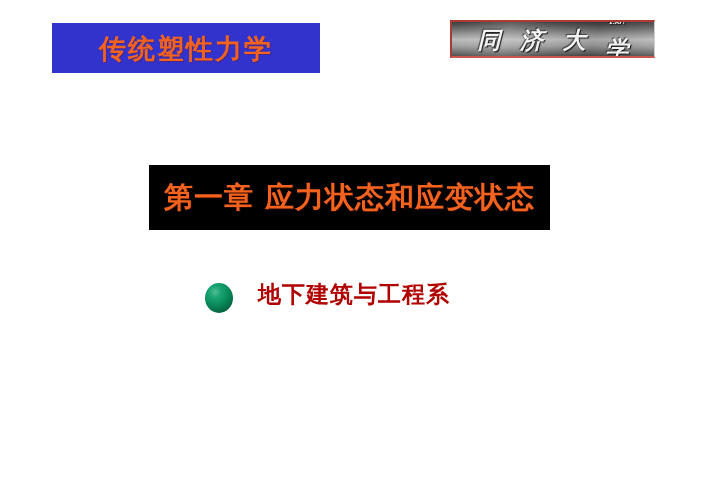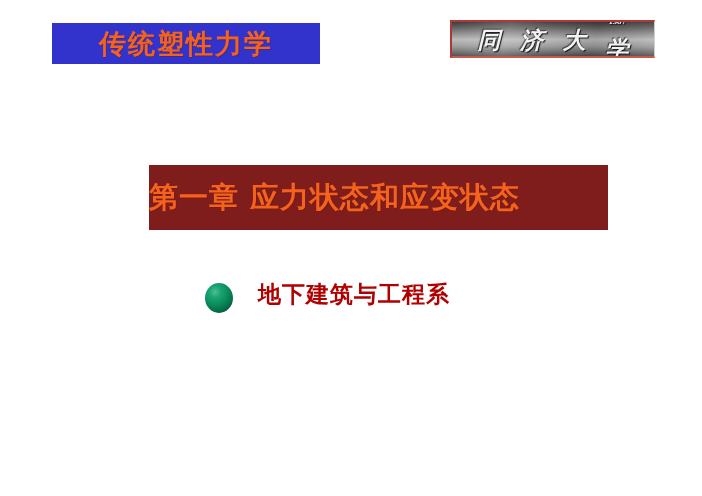--- a/index.html
+++ b/index.html
@@ -22,21 +22,21 @@
     height: 496px;
     background: #ffffff;
   }
 
   
   .course-banner {
     position: absolute;
     left: 52px;
     top: 23px;
     width: 268px;
-    height: 41px;
+    height: 50px;
     background: #3232cd;
     display: flex;
     align-items: center;
     justify-content: center;
   }
   .course-banner-text {
     color: #f4631e;
     font-size: 27px;
     font-weight: bold;
     letter-spacing: 2px;
@@ -109,25 +109,26 @@
     font-style: normal;
     letter-spacing: -0.5px;
     margin-bottom: -2px;
   }
 
   
   .chapter-banner {
     position: absolute;
     left: 149px;
     top: 165px;
-    width: 459px;
+    width: 401px;
     height: 65px;
-    background: #7f1d1d;
+    background: #000000;
     display: flex;
     align-items: center;
+    justify-content: center;
   }
   .chapter-banner-text {
     color: #f4631e;
     font-size: 29px;
     font-weight: bold;
     letter-spacing: 1px;
     line-height: 1;
     white-space: nowrap;
     text-shadow: 1px 1px 0 rgba(120,20,0,0.35);
   }

